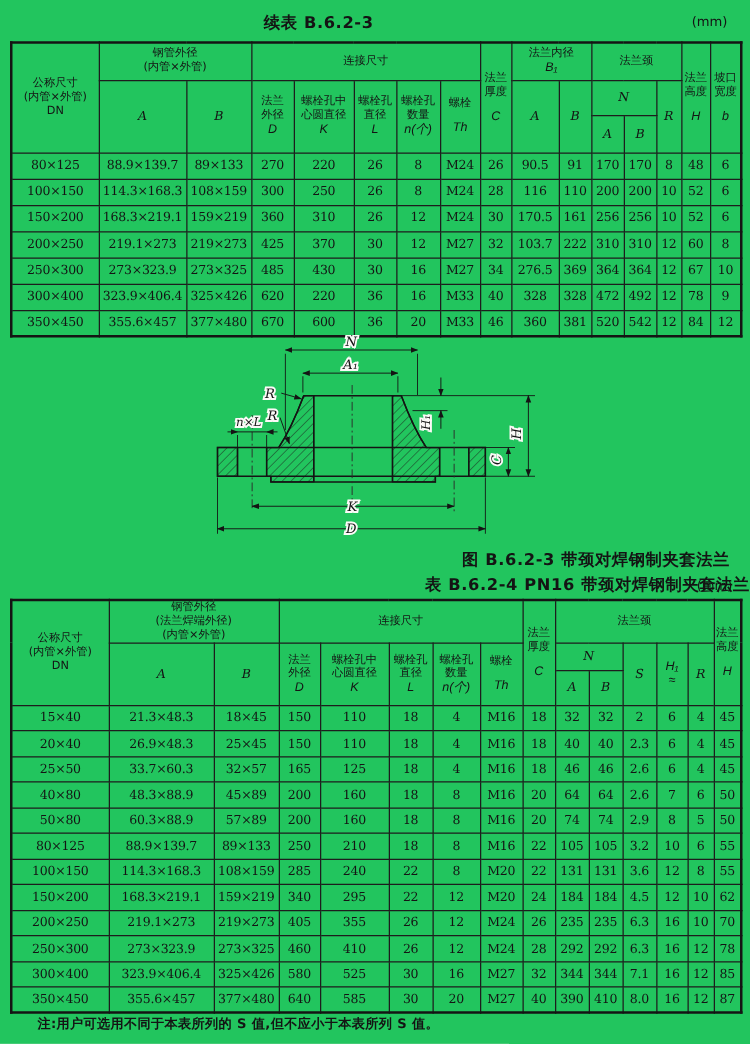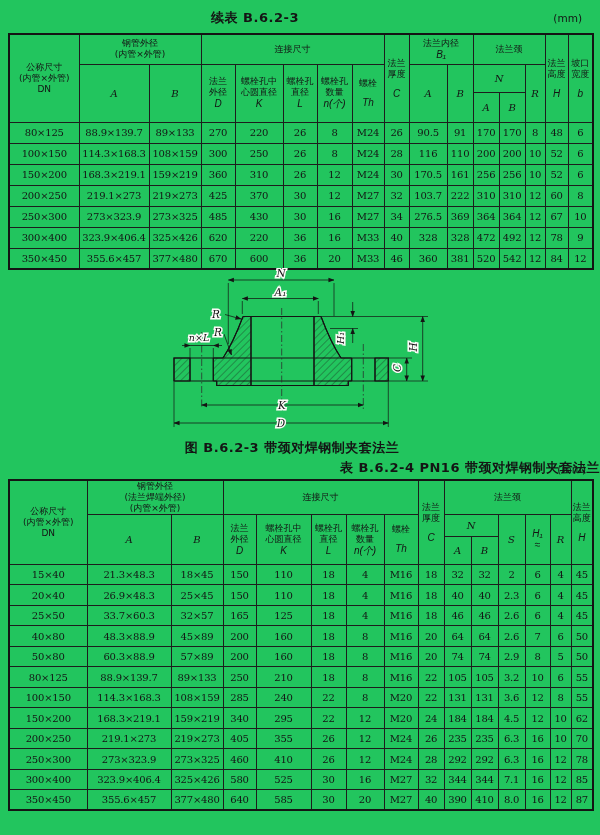--- a/index.html
+++ b/index.html
@@ -26,21 +26,21 @@
   #t1 tbody tr{height:21px}
 
   #t2{left:8px;top:479px;width:584px}
   #t2 thead tr:nth-child(1){height:34px}
   #t2 thead tr:nth-child(2){height:22px}
   #t2 thead tr:nth-child(3){height:28px}
   #t2 tbody tr{height:20.5px}
 
   #title1{top:9px;left:0;width:510px;text-align:center}
   #unit1{top:12px;right:18px}
-  #cap1{top:439px;left:0;width:584px;text-align:center}
+  #cap1{top:439px;left:0;width:584px;text-align:right}
   #cap2{top:459px;left:16px;width:584px;text-align:right}
   #unit2{top:463px;right:14px}
   #note{top:812px;left:30px;font-size:10.5px;font-weight:600;letter-spacing:.3px}
 
   #fig{left:130px;top:268px;width:350px;height:172px}
   #fig text{font-family:"DejaVu Serif","Liberation Serif",serif;font-style:italic;font-size:10.5px;fill:#141414;paint-order:stroke;stroke:#fbfaf7;stroke-width:3px;text-anchor:middle}
   .ol{stroke:#141414;stroke-width:1.2;fill:none}
   .thin{stroke:#141414;stroke-width:.7;fill:none}
   .dim{stroke:#141414;stroke-width:.75;fill:none}
   .cl{stroke:#2b2b2b;stroke-width:.75;fill:none;stroke-dasharray:7 2.5 1.5 2.5}
@@ -641,14 +641,15 @@
           <td>390</td>
           <td>410</td>
           <td>8.0</td>
           <td>16</td>
           <td>12</td>
           <td>87</td>
         </tr>
       </tbody>
   </table>
 
+  <div id="note" class="abs">注:用户可选用不同于本表所列的 S 值,但不应小于本表所列 S 值。</div>
 
 </div>
 
 </body></html>

